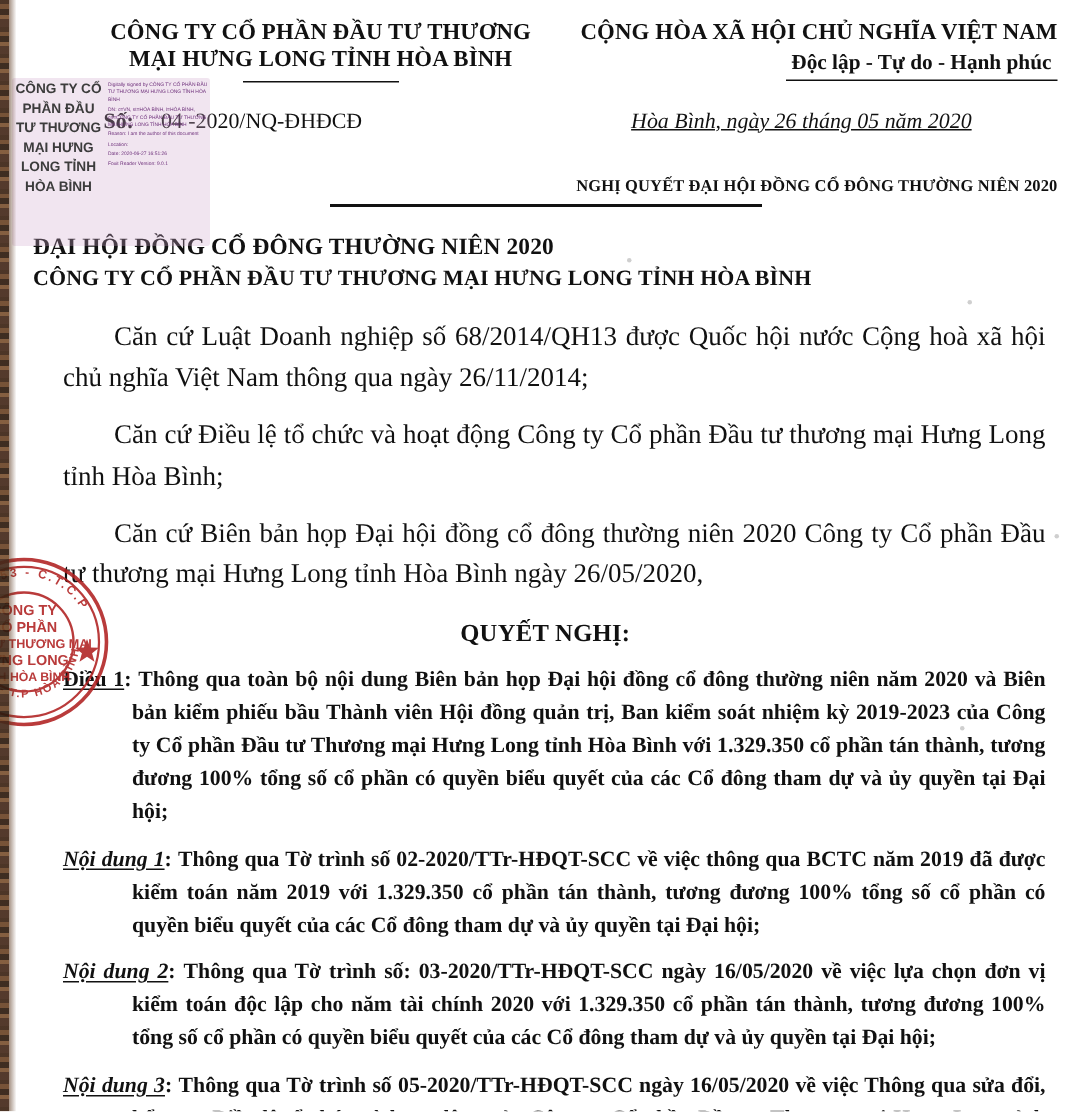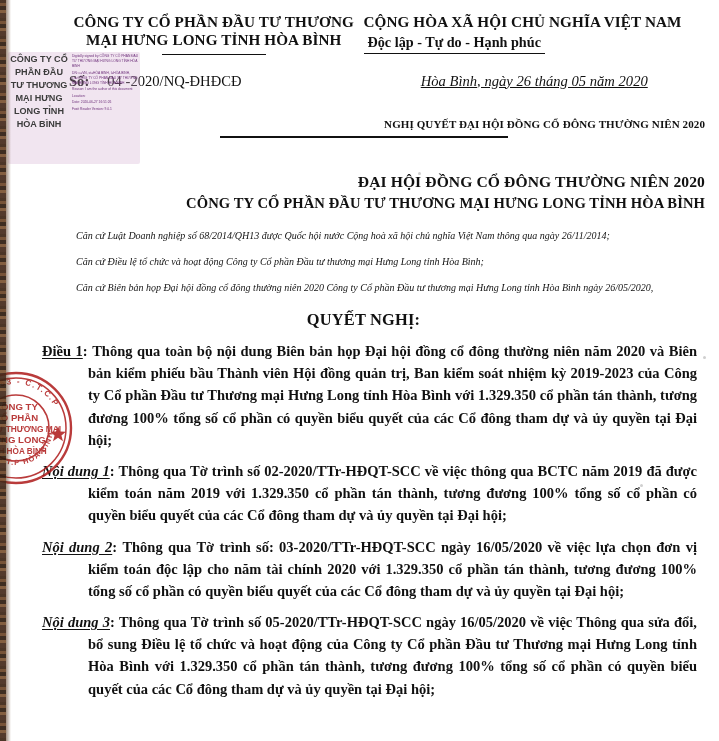--- a/index.html
+++ b/index.html
@@ -63,21 +63,21 @@
     padding-top: 13px;
   }
   .hdr-left {
     width: 50%;
     text-align: center;
     padding-left: 42px;
     box-sizing: border-box;
   }
   .hdr-right {
     width: 50%;
-    text-align: left;
+    text-align: right;
     box-sizing: border-box;
   }
   .org-name {
     font-family: "Liberation Serif", serif;
     font-weight: bold;
     font-size: 15.2px;
     line-height: 1.17;
     letter-spacing: .1px;
     margin: 0;
   }
@@ -135,41 +135,40 @@
     margin: 28px 0 0 0;
     letter-spacing: .1px;
   }
   .title-rule {
     width: 288px;
     height: 0;
     border-bottom: 2px solid #111;
     margin: 6px auto 0 auto;
   }
   .sub-title-block {
-    text-align: right;
-    margin-top: 35px;
+    text-align: left;
+    margin-top: 18px;
   }
   .sub-title-1 {
     font-weight: bold;
     font-size: 15.6px;
     margin: 0;
     letter-spacing: .1px;
   }
   .sub-title-2 {
     font-weight: bold;
     font-size: 14.6px;
     margin: 4px 0 0 0;
     letter-spacing: .1px;
   }
 
   
   .basis-list { margin-top: 16px; }
   .basis-p {
-    font-style: italic;
-    font-size: 10px;
+    font-size: 18px;
     line-height: 1.52;
     text-align: justify;
     text-indent: 34px;
     margin: 0 0 11px 0;
     padding: 0 8px 0 20px;
   }
 
   
   .resolve-heading {
     text-align: center;

